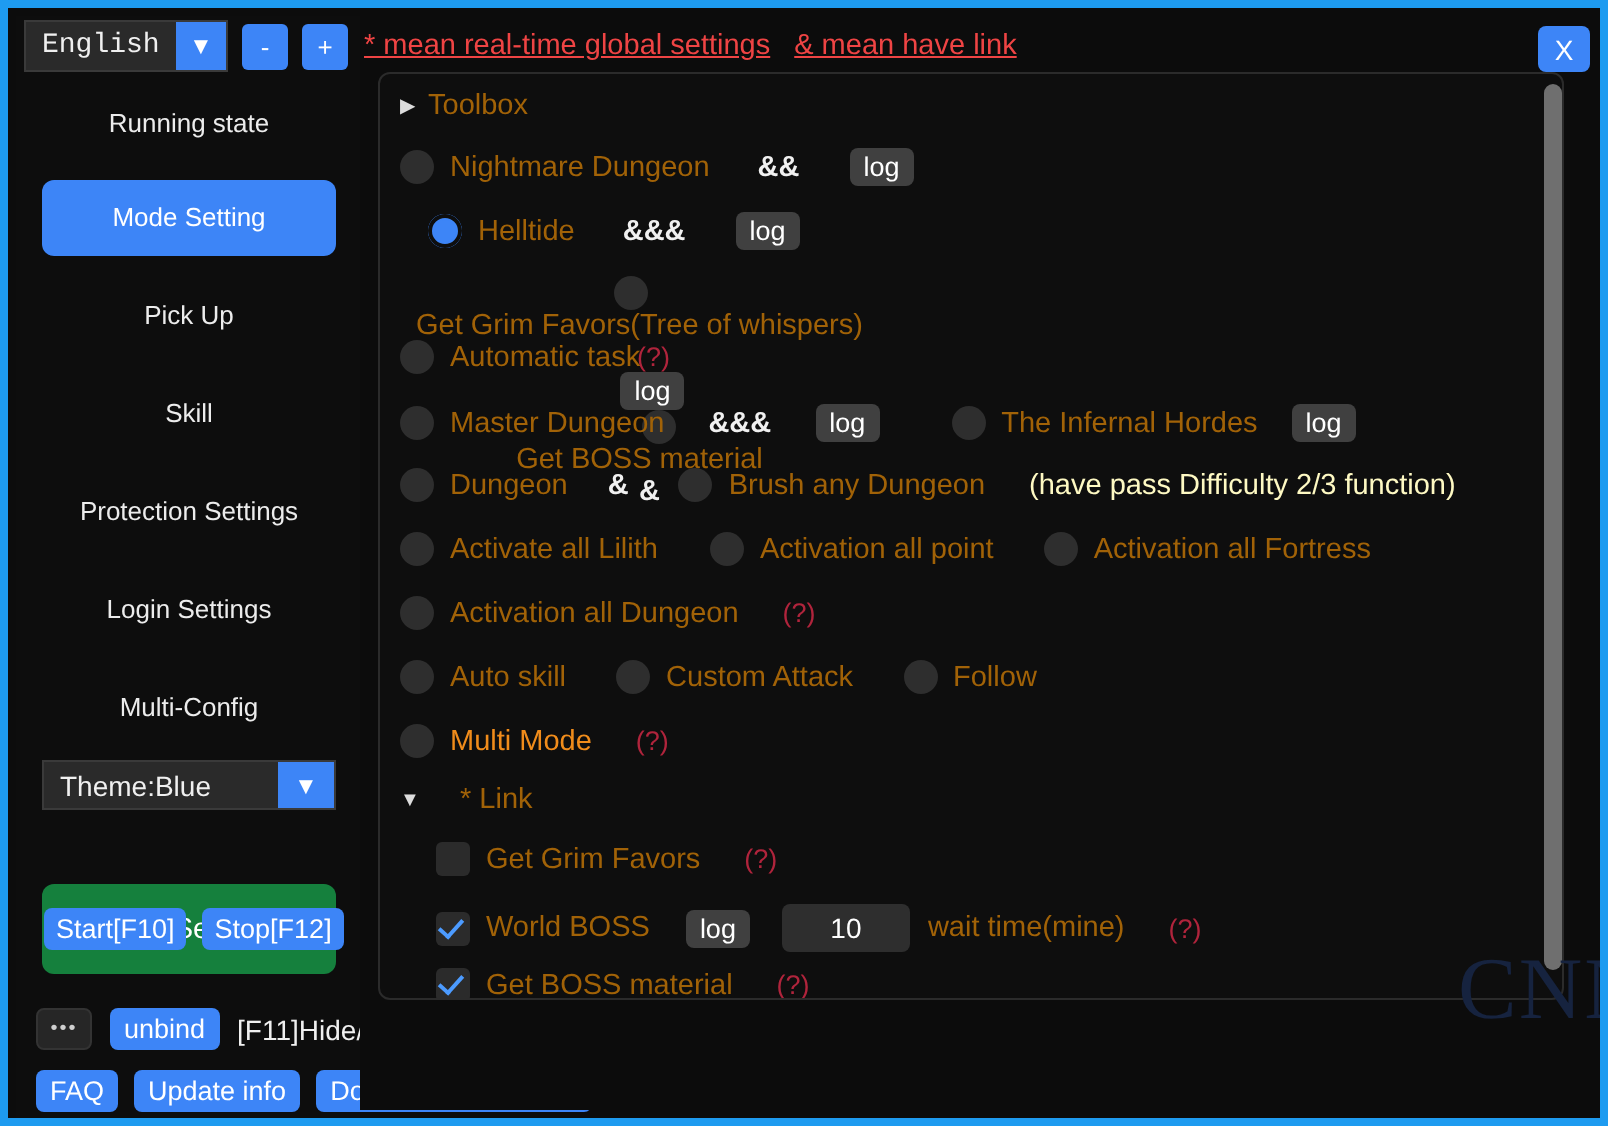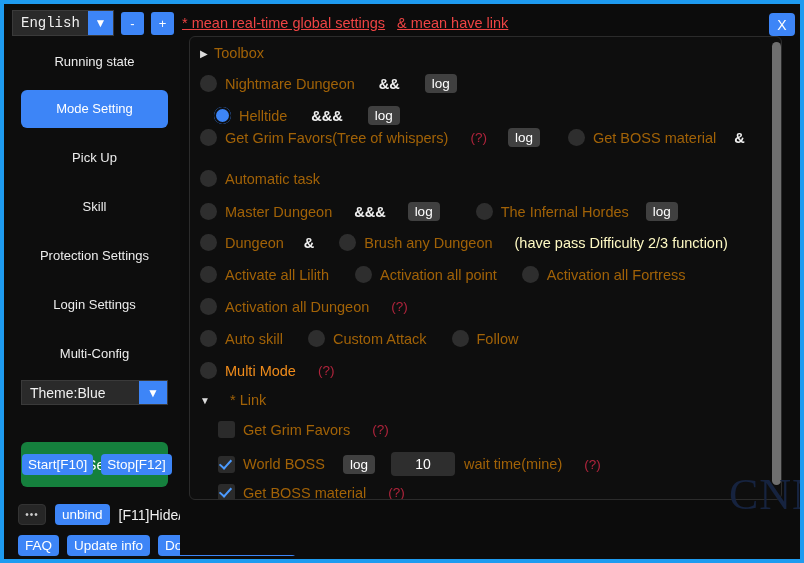--- a/index.html
+++ b/index.html
@@ -422,21 +422,21 @@
         <button class="logbtn" style="margin-left:25px;">log</button>
       </div>
 
       <div class="row" style="left:24px; top:69px;">
         <span class="radio checked"></span>
         <span class="lbl">Helltide</span>
         <span class="amp" style="margin-left:24px;">&amp;&amp;&amp;</span>
         <button class="logbtn" style="margin-left:25px;">log</button>
       </div>
 
-      <div class="row" style="left:10px; top:91px;">
+      <div class="row" style="left:10px; top:101px;flex-direction:column;">
         <span class="radio"></span>
         <span class="lbl">Get Grim Favors(Tree of whispers)</span>
         <span class="qmark" style="margin-left:22px;">(?)</span>
         <button class="logbtn" style="margin-left:21px;">log</button>
         <span class="radio" style="margin-left:28px;"></span>
         <span class="lbl">Get BOSS material</span>
         <span class="amp" style="margin-left:18px;">&amp;</span>
       </div>
 
       <div class="row" style="left:10px; top:133px;">

